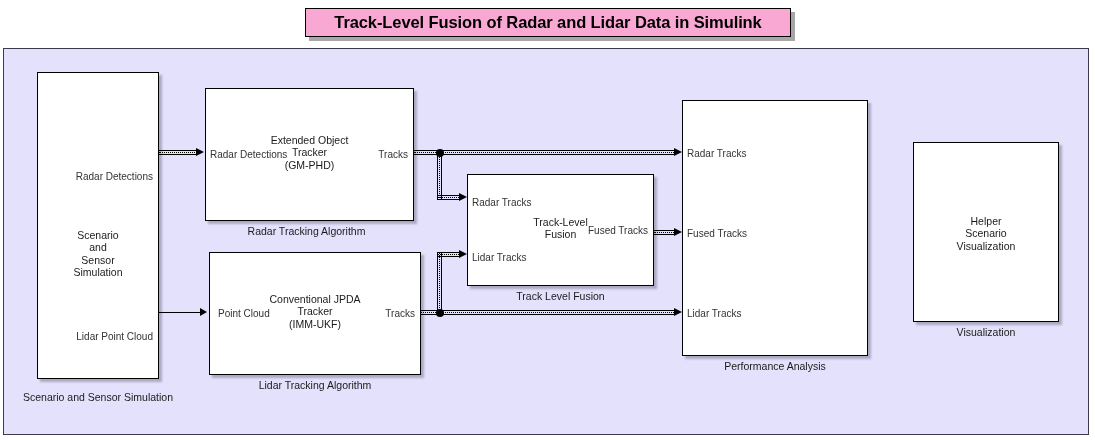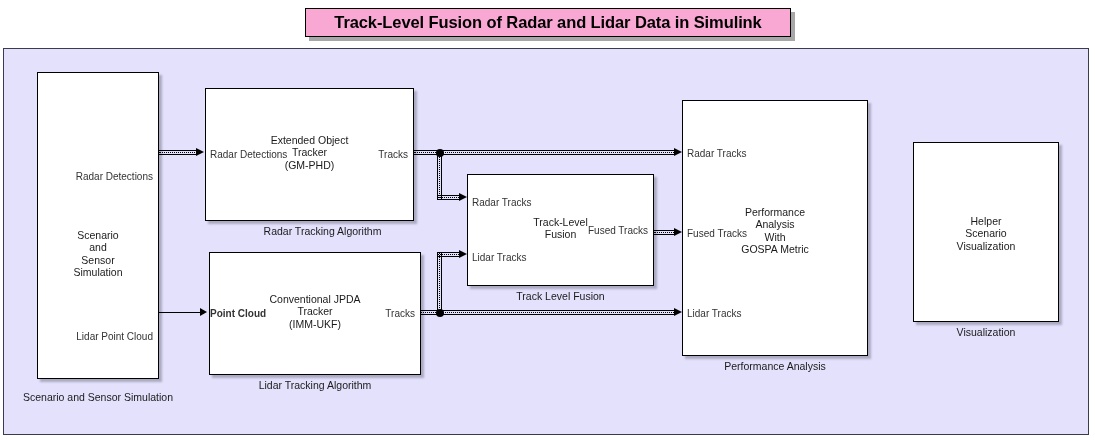--- a/index.html
+++ b/index.html
@@ -74,45 +74,41 @@
   </div>
   <div class="blk-caption" style="left:14px;top:342px;width:160px;">Scenario and Sensor Simulation</div>
 
   <div class="blk" style="left:201px;top:39px;width:209px;height:133px;">
     <div class="blk-title" style="top:45px;">Extended Object
 Tracker
 (GM-PHD)</div>
     <div class="port-lbl" style="left:4px;top:60px;">Radar Detections</div>
     <div class="port-lbl r" style="right:5px;top:60px;">Tracks</div>
   </div>
-  <div class="blk-caption" style="left:214px;top:176px;width:209px;">Radar Tracking Algorithm</div>
+  <div class="blk-caption" style="left:198px;top:176px;width:209px;">Radar Tracking Algorithm</div>
 
   <div class="blk" style="left:205px;top:203px;width:212px;height:123px;">
     <div class="blk-title" style="top:40px;">Conventional JPDA
 Tracker
 (IMM-UKF)</div>
-    <div class="port-lbl" style="left:0;top:55px;font-weight:bold;">Point Cloud</div>
+    <div class="port-lbl" style="left:8px;top:55px;">Point Cloud</div>
     <div class="port-lbl r" style="right:5px;top:55px;">Tracks</div>
   </div>
   <div class="blk-caption" style="left:205px;top:330px;width:212px;">Lidar Tracking Algorithm</div>
 
   <div class="blk" style="left:463px;top:125px;width:187px;height:112px;">
     <div class="blk-title" style="top:41px;">Track-Level
 Fusion</div>
     <div class="port-lbl" style="left:4px;top:22px;">Radar Tracks</div>
     <div class="port-lbl" style="left:4px;top:77px;">Lidar Tracks</div>
     <div class="port-lbl r" style="right:5px;top:50px;">Fused Tracks</div>
   </div>
   <div class="blk-caption" style="left:463px;top:241px;width:187px;">Track Level Fusion</div>
 
   <div class="blk" style="left:678px;top:51px;width:186px;height:256px;">
-    <div class="blk-title" style="top:105px;">Performance
-Analysis
-With
-GOSPA Metric</div>
     <div class="port-lbl" style="left:4px;top:47px;">Radar Tracks</div>
     <div class="port-lbl" style="left:4px;top:127px;">Fused Tracks</div>
     <div class="port-lbl" style="left:4px;top:207px;">Lidar Tracks</div>
   </div>
   <div class="blk-caption" style="left:678px;top:311px;width:186px;">Performance Analysis</div>
 
   <div class="blk" style="left:909px;top:93px;width:146px;height:180px;">
     <div class="blk-title" style="top:72px;">Helper
 Scenario
 Visualization</div>

